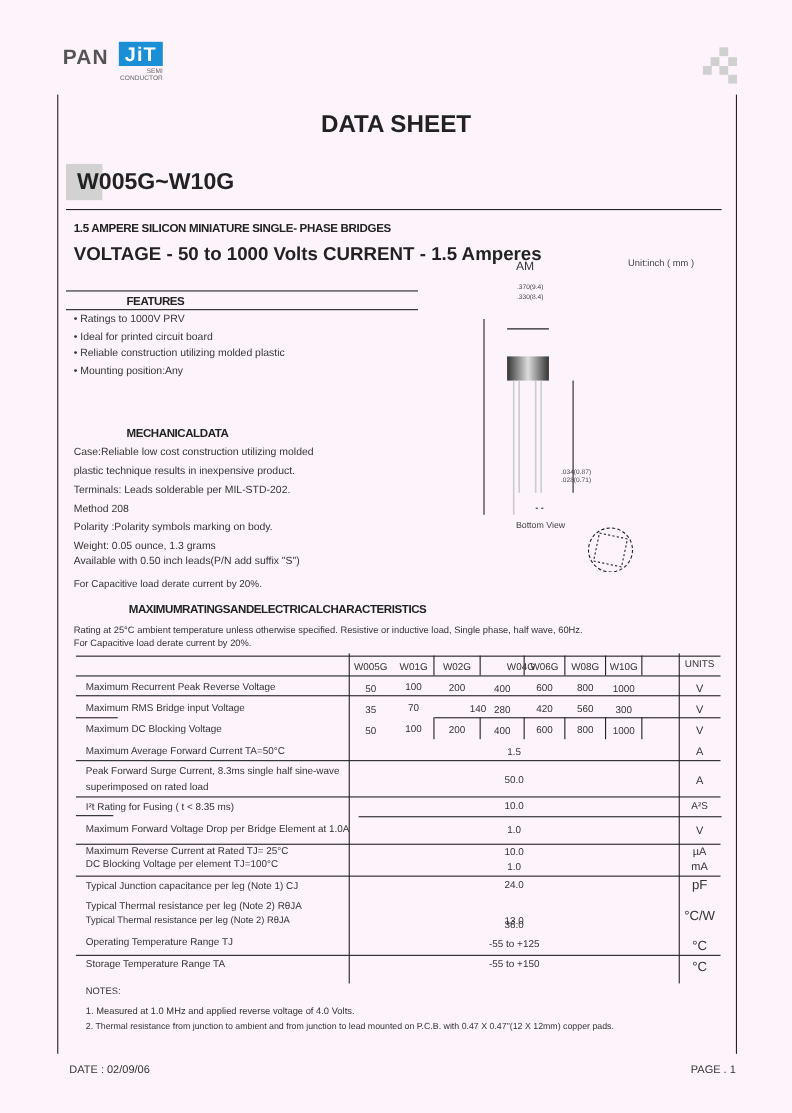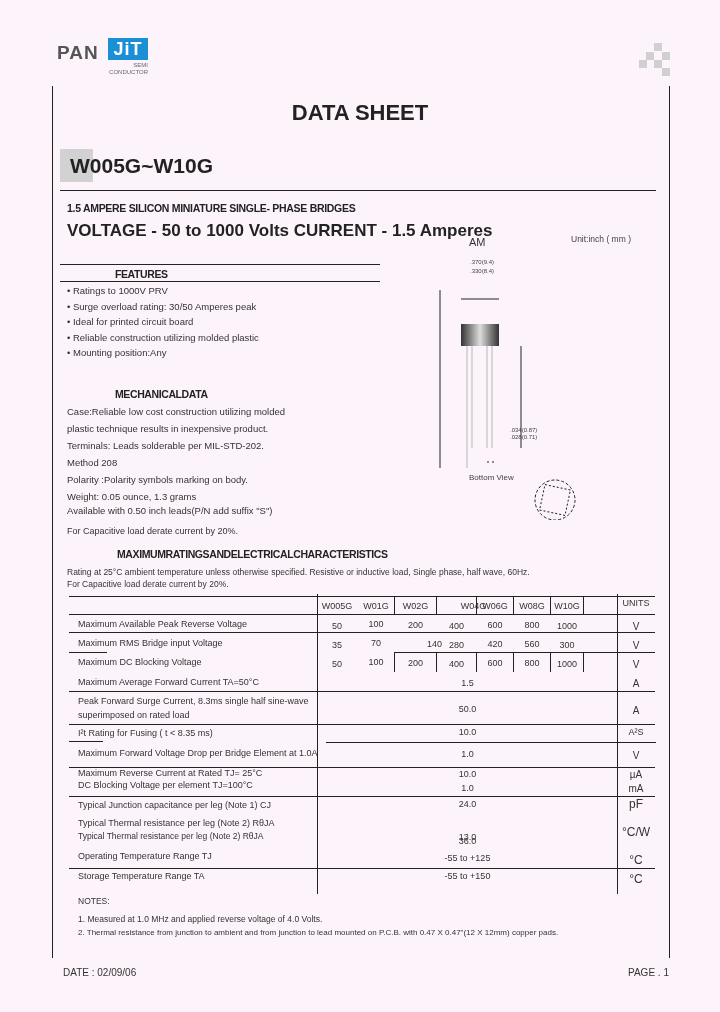--- a/index.html
+++ b/index.html
@@ -56,21 +56,20 @@
 <div class="abs hline" style="left:60px;top:190px;width:596px;"></div>
 
 <div class="abs sub1">1.5 AMPERE SILICON MINIATURE SINGLE- PHASE BRIDGES</div>
 <div class="abs sub2">VOLTAGE - 50 to 1000 Volts  CURRENT - 1.5 Amperes</div>
 
 <div class="abs hline" style="left:60px;top:264px;width:320px;"></div>
 <div class="abs sec-h" style="left:67px;top:268px;">FEATURES</div>
 <div class="abs hline" style="left:60px;top:281px;width:320px;"></div>
 <div class="abs feat">
   <div>• <span>Ratings to 1000V PRV</span></div>
-  <div>• <span>Surge overload rating: 30/50 Amperes peak</span></div>
   <div>• <span>Ideal for printed circuit board</span></div>
   <div>• <span>Reliable construction utilizing molded plastic</span></div>
   <div>• <span>Mounting position:Any</span></div>
 </div>
 
 <div class="abs sec-h" style="left:67px;top:388px;">MECHANICALDATA</div>
 <div class="abs mech">
   <div>Case:Reliable low cost construction utilizing molded</div>
   <div>plastic technique results in inexpensive product.</div>
   <div>Terminals: Leads solderable per MIL-STD-202.</div>
@@ -155,21 +154,21 @@
   <div class="cell c" style="left:358px;top:601px;width:36px;">W01G</div>
   <div class="cell c" style="left:395px;top:601px;width:41px;">W02G</div>
   <div class="cell c" style="left:454px;top:601px;width:39px;">W04G</div>
   <div class="cell c" style="left:477px;top:601px;width:36px;">W06G</div>
   <div class="cell c" style="left:514px;top:601px;width:36px;">W08G</div>
   <div class="cell c" style="left:551px;top:601px;width:32px;">W10G</div>
   <div class="cell c" style="left:618px;top:598px;width:36px;">UNITS</div>
 </div>
 
 <div>
-  <div class="cell" style="left:78px;top:619px;">Maximum Available Peak Reverse Voltage</div>
+  <div class="cell" style="left:78px;top:619px;">Maximum Recurrent Peak Reverse Voltage</div>
   <div class="cell c" style="left:318px;top:621px;width:38px;">50</div>
   <div class="cell c" style="left:358px;top:619px;width:36px;">100</div>
   <div class="cell c" style="left:395px;top:620px;width:41px;">200</div>
   <div class="cell c" style="left:437px;top:621px;width:39px;">400</div>
   <div class="cell c" style="left:477px;top:620px;width:36px;">600</div>
   <div class="cell c" style="left:514px;top:620px;width:36px;">800</div>
   <div class="cell c" style="left:551px;top:621px;width:32px;">1000</div>
   <div class="cell c unit" style="left:618px;top:621px;width:36px;">V</div>
 </div>
 <div>

